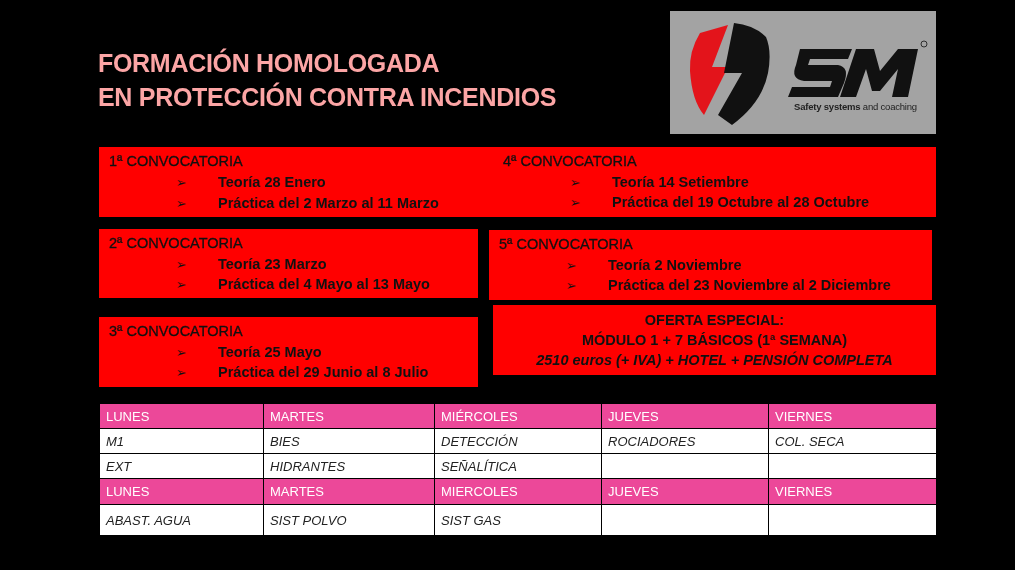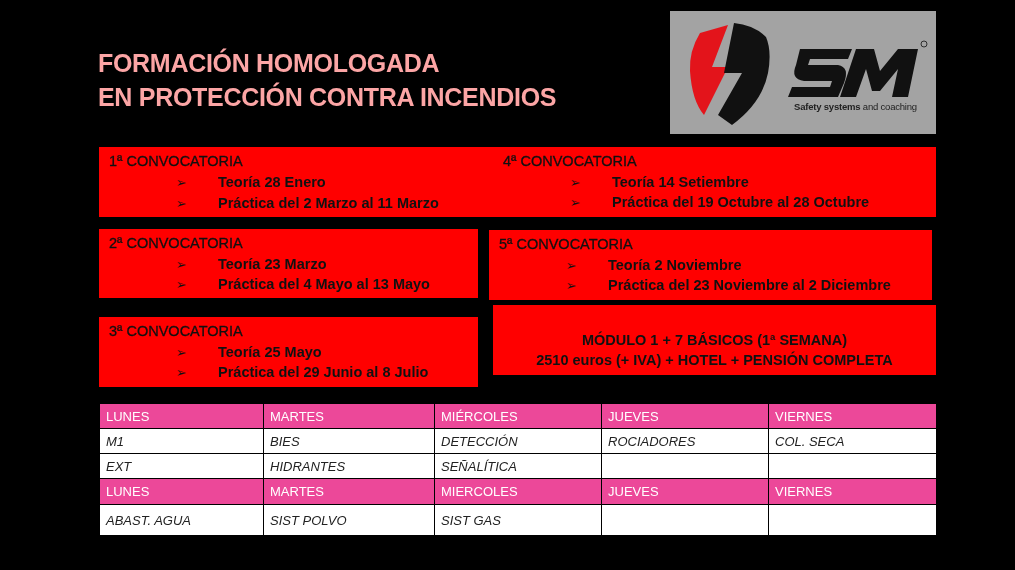--- a/index.html
+++ b/index.html
@@ -94,22 +94,23 @@
   <div class="line" style="top:47px;"><span class="arrow">➢</span><span>Práctica del 19 Octubre al 28 Octubre</span></div>
 </div>
 
 <div class="box" style="left:489px; top:230px; width:443px; height:70px;">
   <div class="head">5ª CONVOCATORIA</div>
   <div class="line" style="top:27px;"><span class="arrow">➢</span><span>Teoría 2 Noviembre</span></div>
   <div class="line" style="top:47px;"><span class="arrow">➢</span><span>Práctica del 23 Noviembre al 2 Diciembre</span></div>
 </div>
 
 <div class="box offer" style="left:493px; top:305px; width:443px; height:70px;">
+  <div class="oline" style="top:7px;">OFERTA ESPECIAL:</div>
   <div class="oline" style="top:27px;">MÓDULO 1 + 7 BÁSICOS (1ª SEMANA)</div>
-  <div class="oline" style="top:47px;">2510 euros (+ IVA) + HOTEL + PENSIÓN COMPLETA</div>
+  <div class="oline" style="top:47px;font-style:italic;">2510 euros (+ IVA) + HOTEL + PENSIÓN COMPLETA</div>
 </div>
 
 <table class="sched">
   <colgroup>
     <col style="width:164px">
       <col style="width:171px">
       <col style="width:167px">
       <col style="width:167px">
       <col style="width:168px">
   </colgroup>

